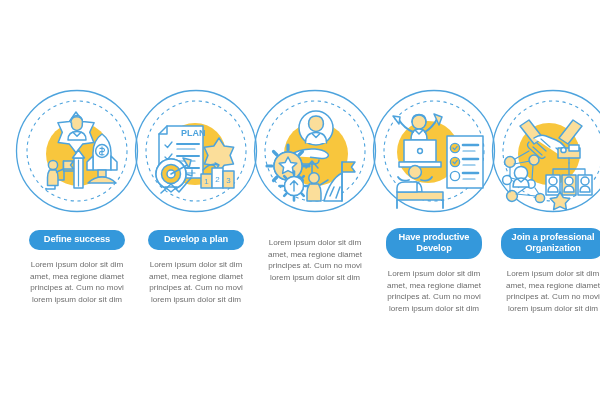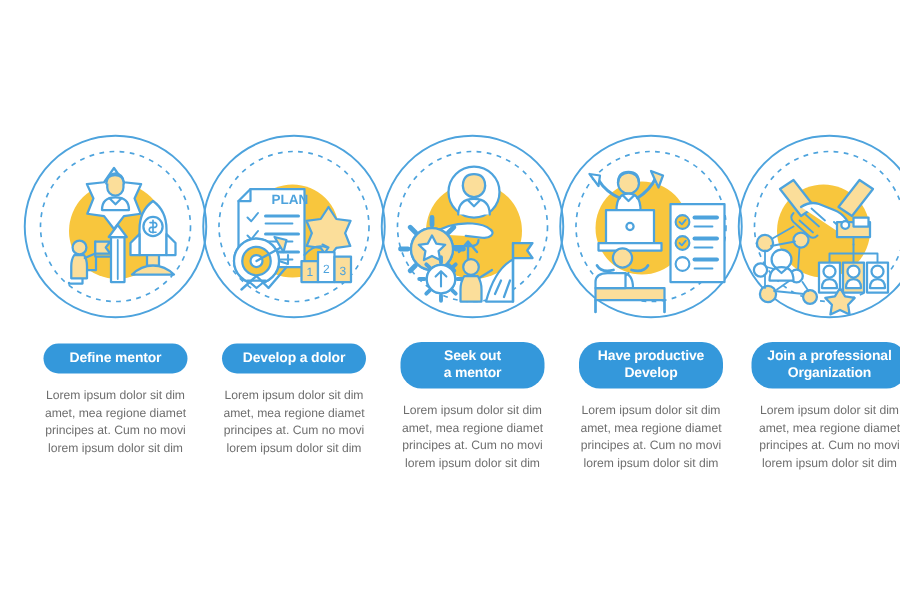--- a/index.html
+++ b/index.html
@@ -330,32 +330,30 @@
           <path d="M70 104 l3.4 5.6 6.4 1 -4.4 4.6 1 6.4 -6.4 -3 -6.4 3 1 -6.4 -4.4 -4.6 6.4 -1 Z" fill="#FBDE9A"></path>
         </g>
       </svg>
     </div>
 
   </div>
 
   <div class="labels-row">
 
     <div class="step-col c0">
-      <div class="pill">Define mentor</div>
+      <div class="pill">Define success</div>
       <div class="desc">Lorem ipsum dolor sit dim amet, mea regione diamet principes at. Cum no movi lorem ipsum dolor sit dim</div>
     </div>
 
     <div class="step-col c1">
-      <div class="pill">Develop a dolor</div>
+      <div class="pill">Develop a plan</div>
       <div class="desc">Lorem ipsum dolor sit dim amet, mea regione diamet principes at. Cum no movi lorem ipsum dolor sit dim</div>
     </div>
 
     <div class="step-col c2">
-      <div class="pill">Seek out
-a mentor</div>
       <div class="desc">Lorem ipsum dolor sit dim amet, mea regione diamet principes at. Cum no movi lorem ipsum dolor sit dim</div>
     </div>
 
     <div class="step-col c3">
       <div class="pill">Have productive
 Develop</div>
       <div class="desc">Lorem ipsum dolor sit dim amet, mea regione diamet principes at. Cum no movi lorem ipsum dolor sit dim</div>
     </div>
 
     <div class="step-col c4">

